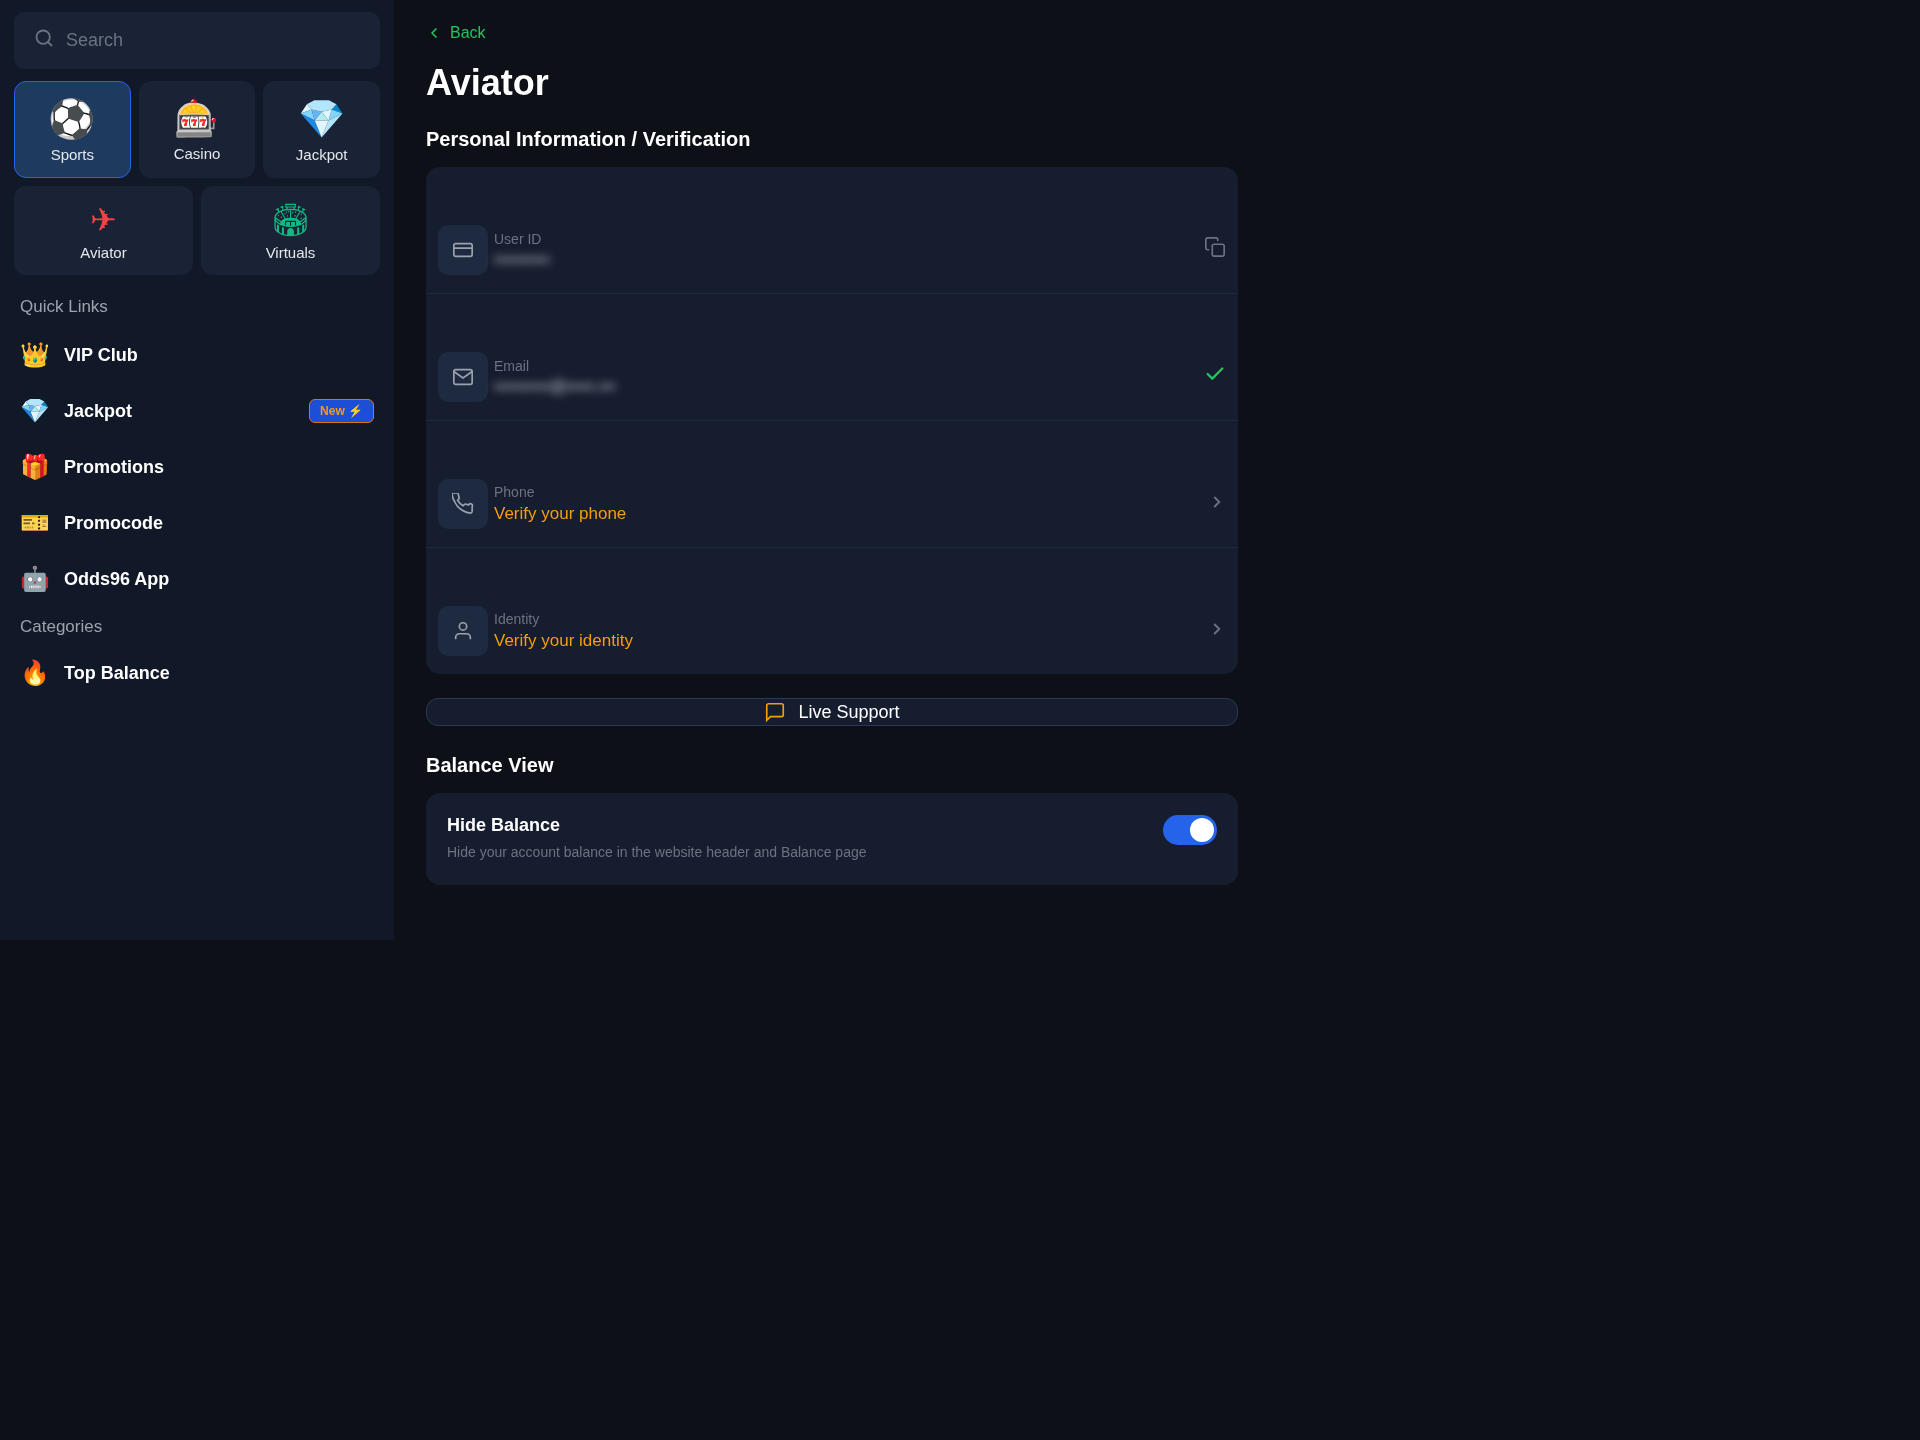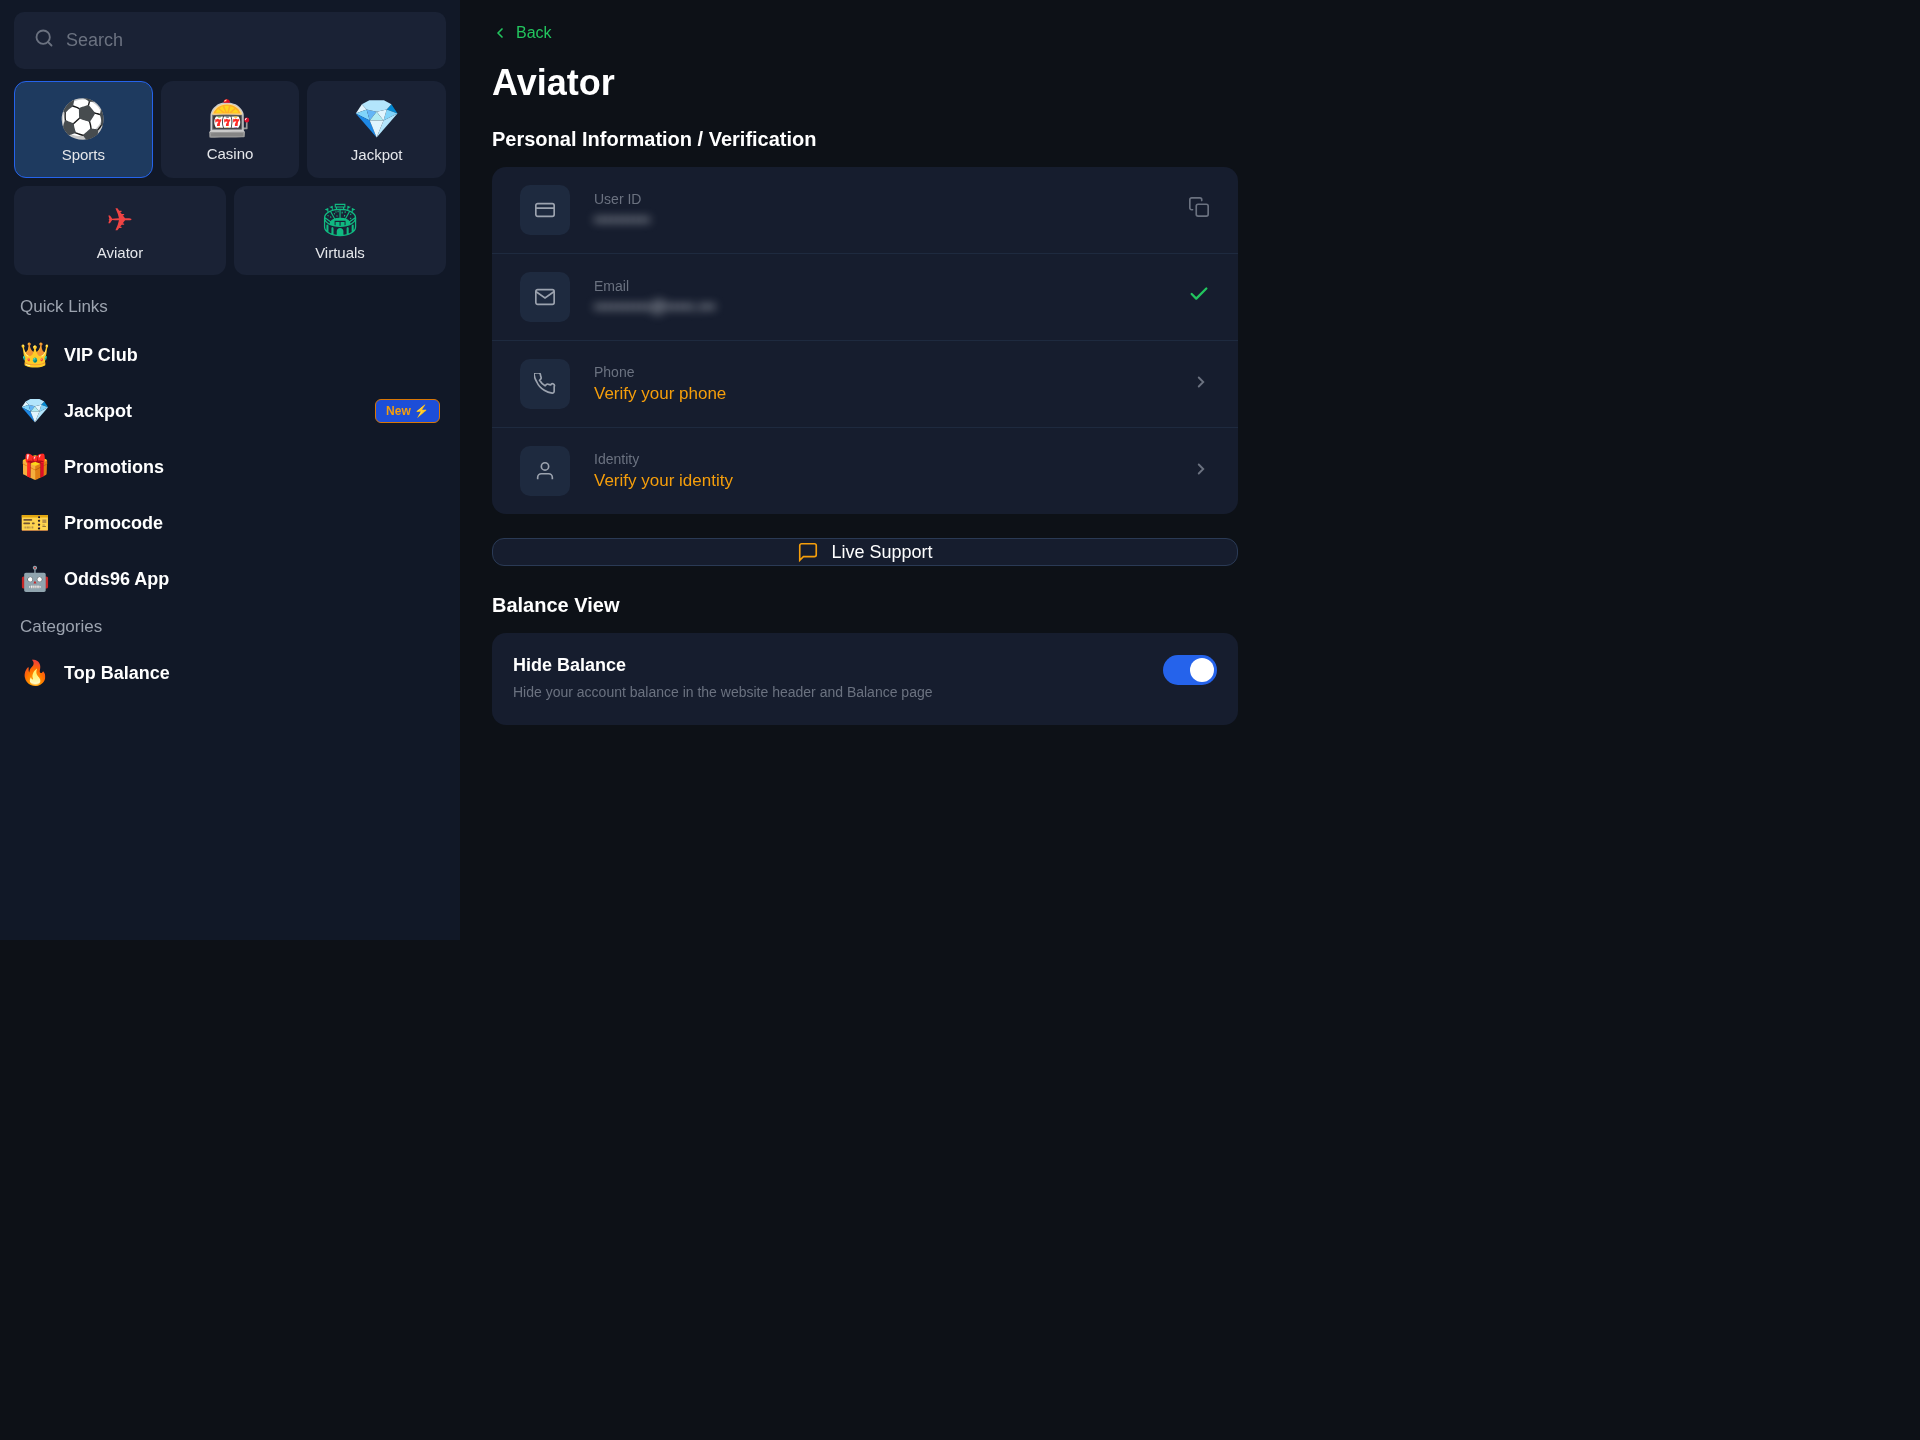--- a/index.html
+++ b/index.html
@@ -8,21 +8,21 @@
       background-color: #0d1117;
       color: #ffffff;
       display: flex;
       width: 1270px;
       min-height: 940px;
       overflow: hidden;
     }
 
     
     .sidebar {
-      width: 460px;
+      width: 394px;
       background-color: #111827;
       display: flex;
       flex-direction: column;
       padding: 0;
       flex-shrink: 0;
     }
 
     .search-bar {
       display: flex;
       align-items: center;
@@ -157,24 +157,25 @@
     .info-card {
       background-color: #161d2e;
       border-radius: 14px;
       overflow: hidden;
       margin-bottom: 24px;
     }
 
     .info-row {
       display: flex;
       align-items: center;
-      gap: 24px;
-      padding: 18px 28px;
+      gap: 6px;
+      padding: 18px 12px;
       border-bottom: 1px solid #1e2a3f;
       position: relative;
+      margin-top: 40px;
     }
     .info-row:last-child { border-bottom: none; }
 
     .info-icon-wrap {
       width: 50px;
       height: 50px;
       background-color: #1e2a3f;
       border-radius: 10px;
       display: flex;
       align-items: center;

